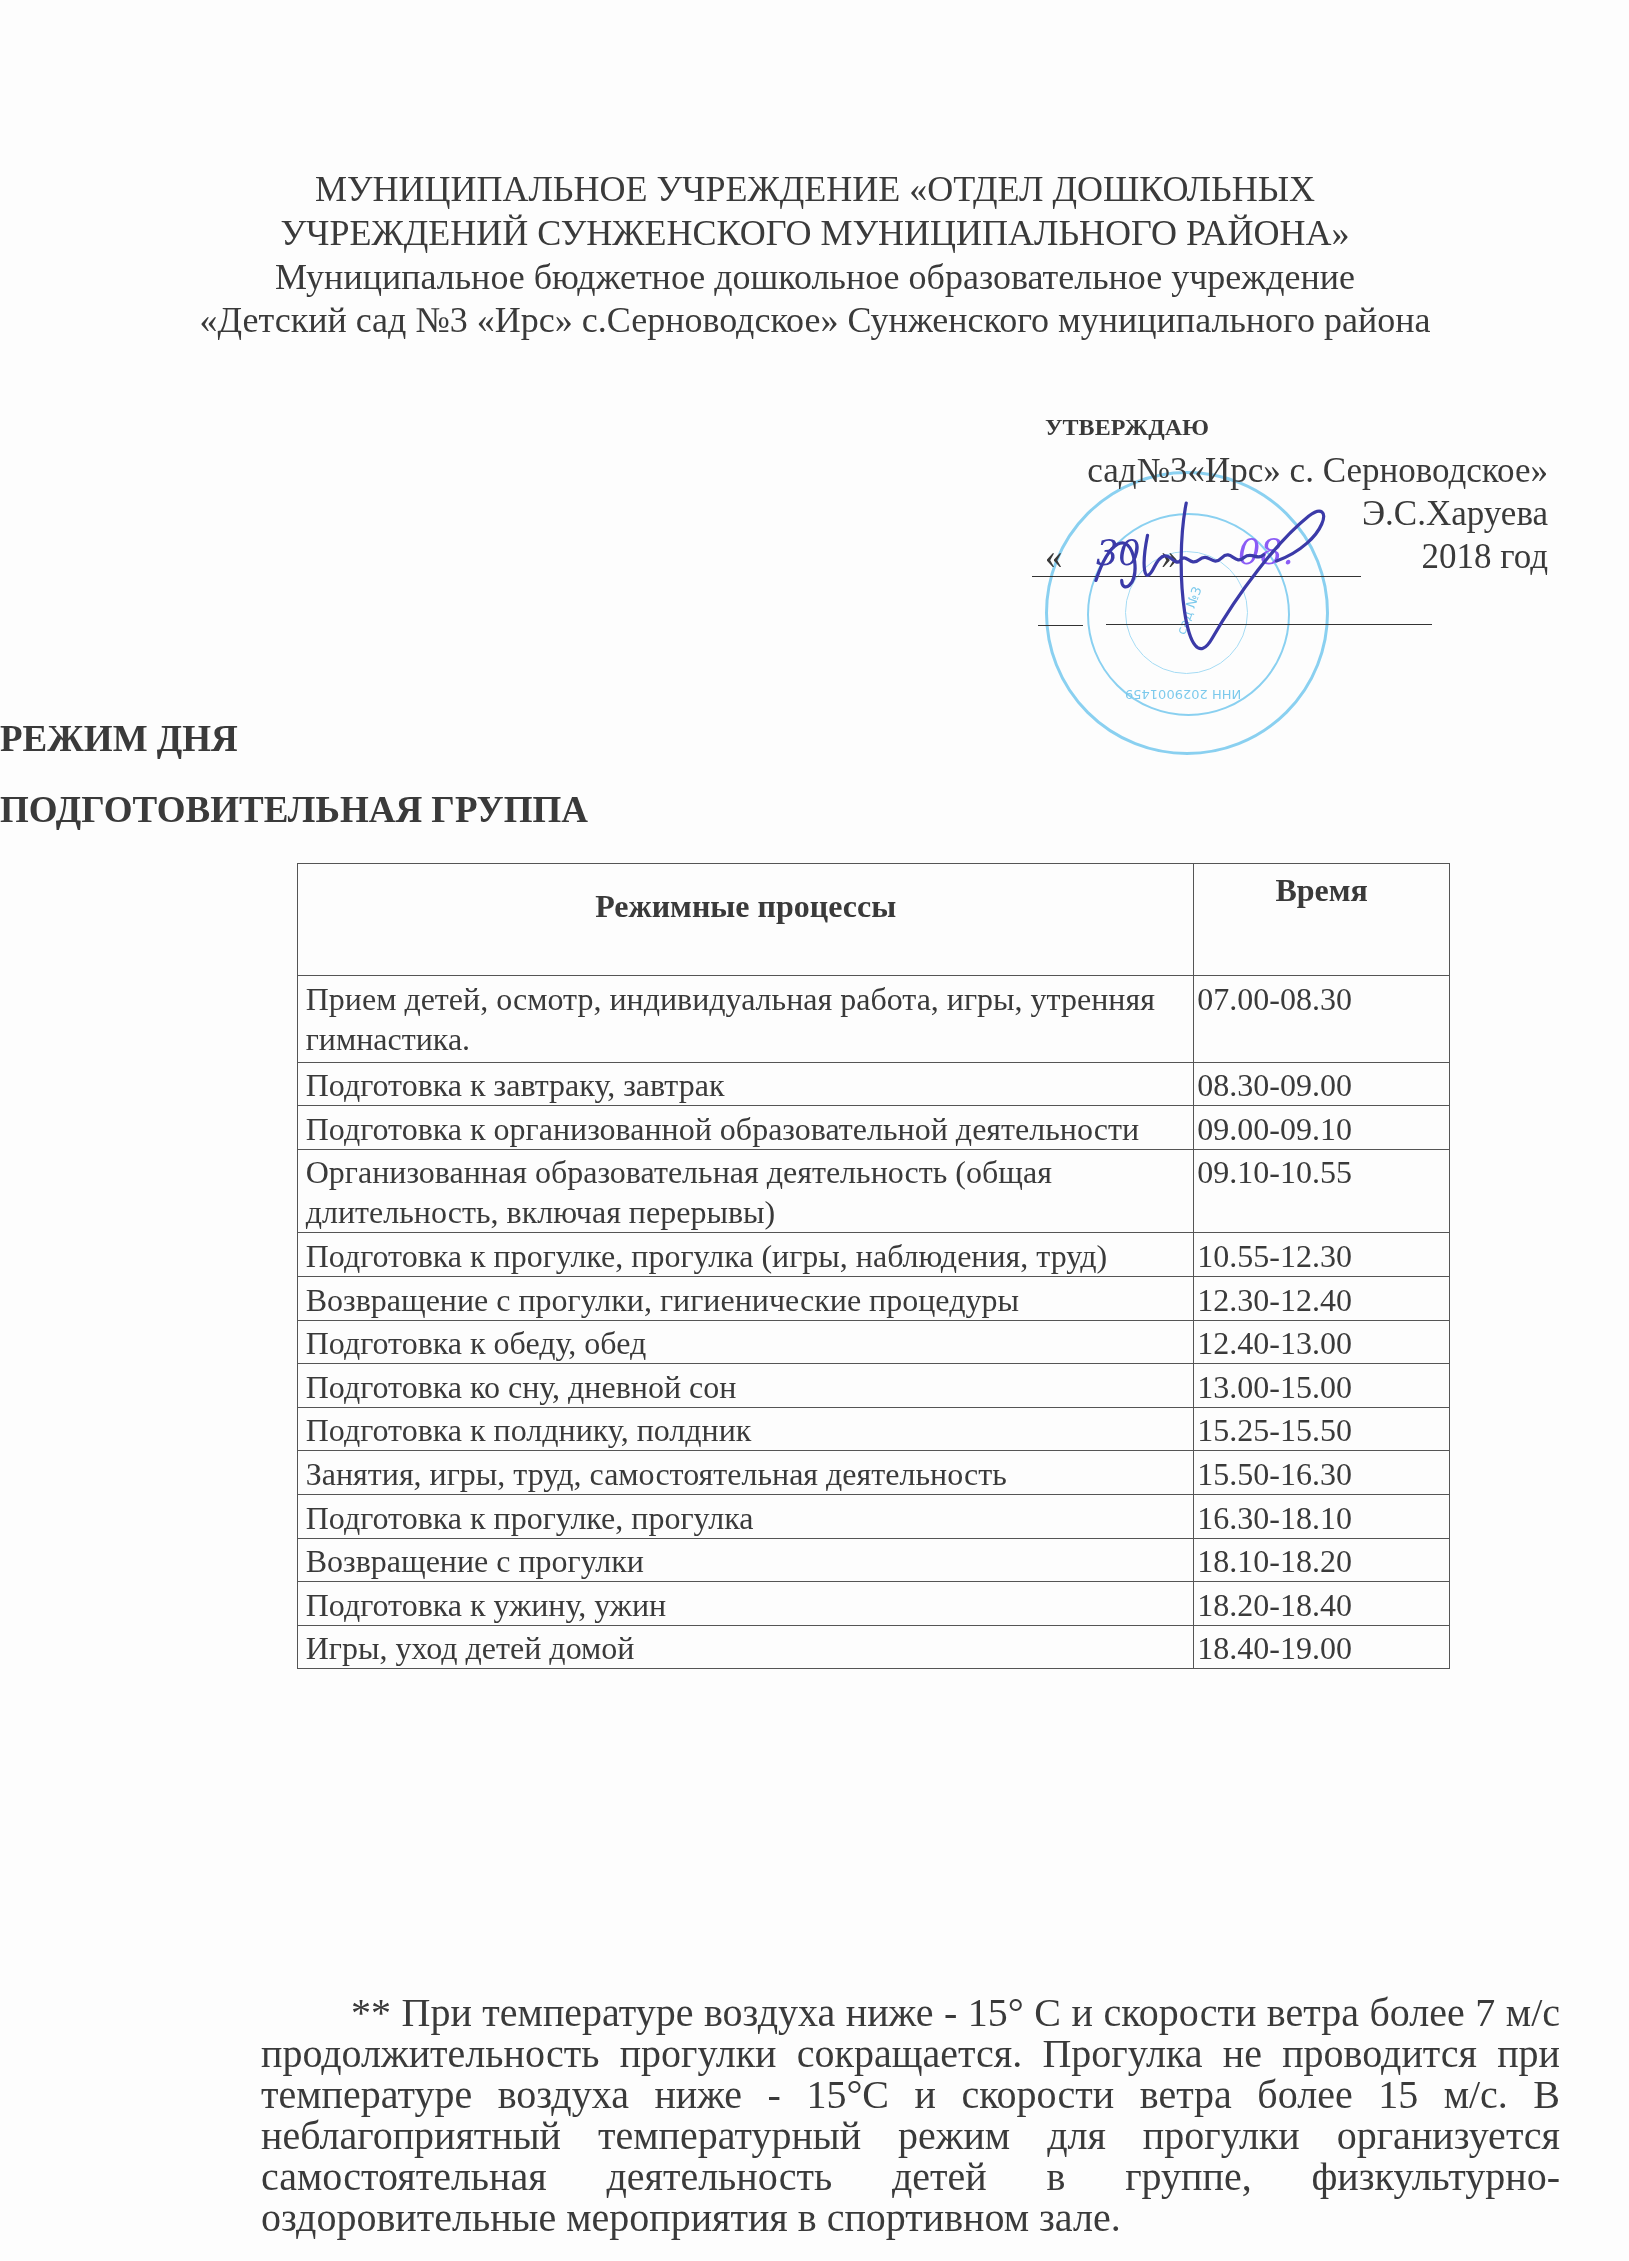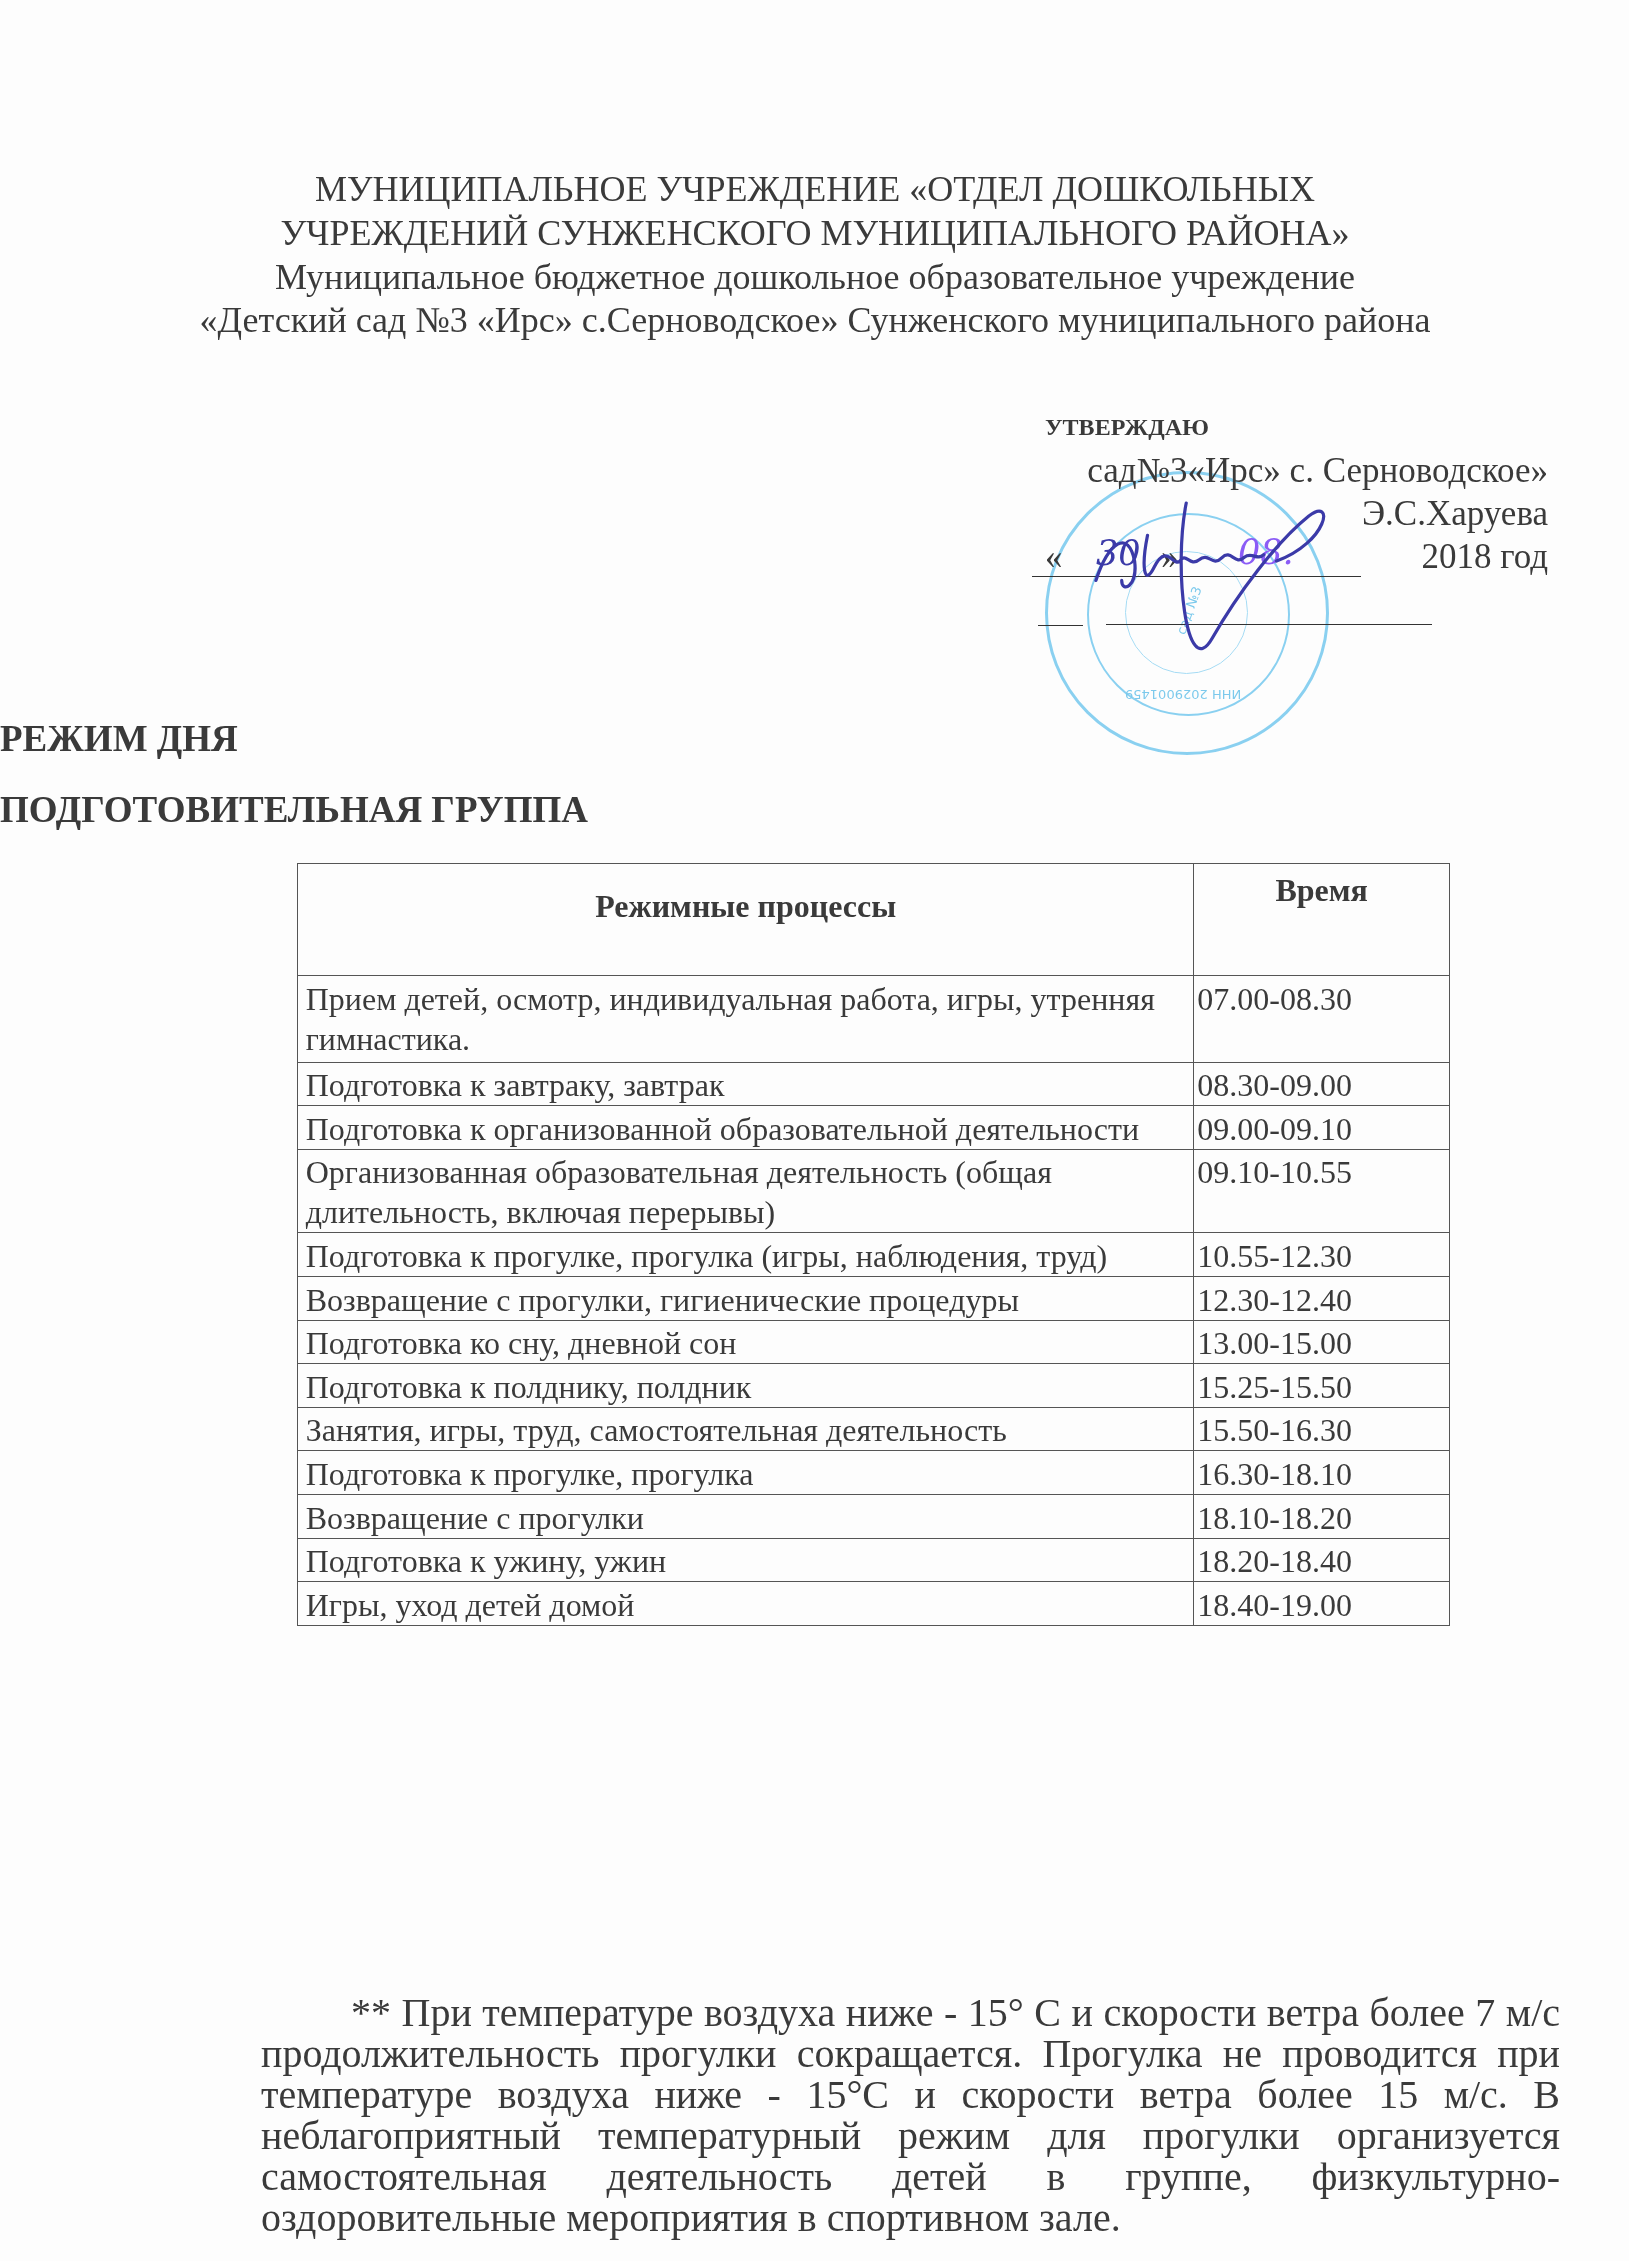--- a/index.html
+++ b/index.html
@@ -94,20 +94,24 @@
       </tr>
     <tr>
         <td>Подготовка к прогулке, прогулка (игры, наблюдения, труд)</td>
         <td class="t">10.55-12.30</td>
       </tr>
     <tr>
         <td>Возвращение с прогулки, гигиенические процедуры</td>
         <td class="t">12.30-12.40</td>
       </tr>
     <tr>
+        <td>Подготовка к обеду, обед</td>
+        <td class="t">12.40-13.00</td>
+      </tr>
+    <tr>
         <td>Подготовка ко сну, дневной сон</td>
         <td class="t">13.00-15.00</td>
       </tr>
     <tr>
         <td>Подготовка к полднику, полдник</td>
         <td class="t">15.25-15.50</td>
       </tr>
     <tr>
         <td>Занятия, игры, труд, самостоятельная деятельность</td>
         <td class="t">15.50-16.30</td>

